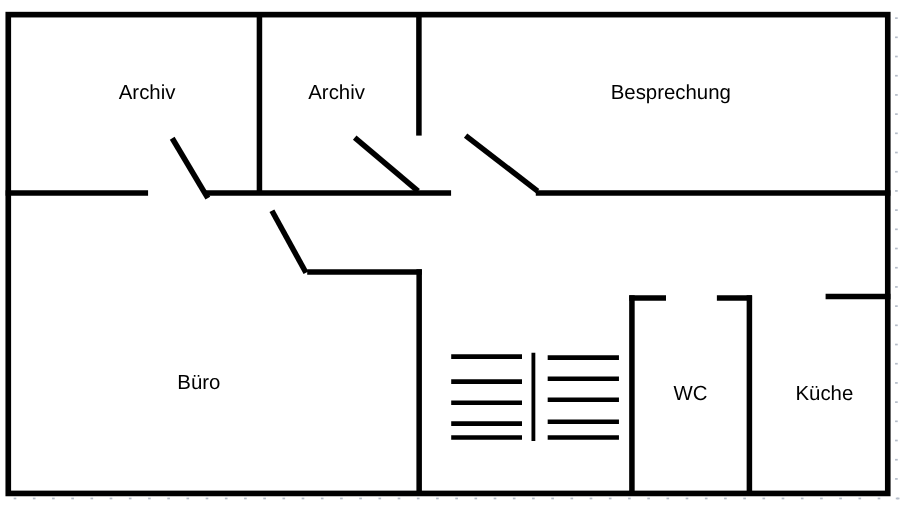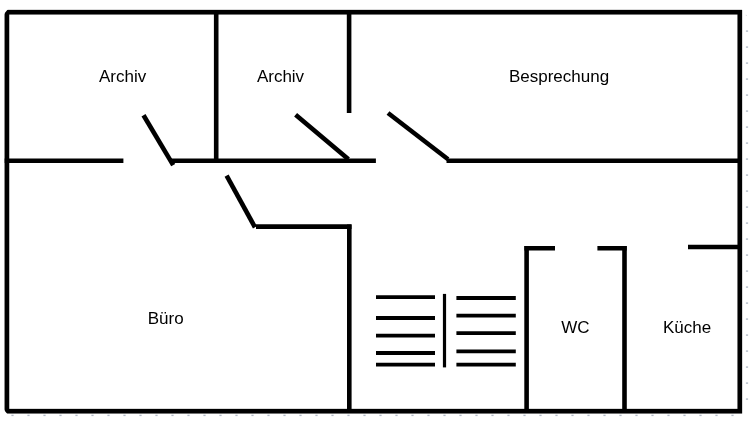--- a/index.html
+++ b/index.html
@@ -1,16 +1,16 @@
 <!DOCTYPE html>
 <html><head>
 <meta charset="utf-8">
 <style>
   html,body{margin:0;padding:0;background:#ffffff;}
-  #canvas{position:relative;width:750px;height:424px;background:#ffffff;overflow:hidden;border-radius:29px;}
+  #canvas{position:relative;width:750px;height:424px;background:#ffffff;overflow:hidden;}
   svg text{font-family:"Liberation Sans",sans-serif;font-size:17px;fill:#000000;}
 </style>
 </head>
 <body>
 <div id="canvas">
 <svg width="750" height="424" viewBox="0 0 750 424">
 
   <rect x="0" y="0" width="750" height="424" fill="#ffffff"></rect>
 
   <g fill="#b4bcc8">

